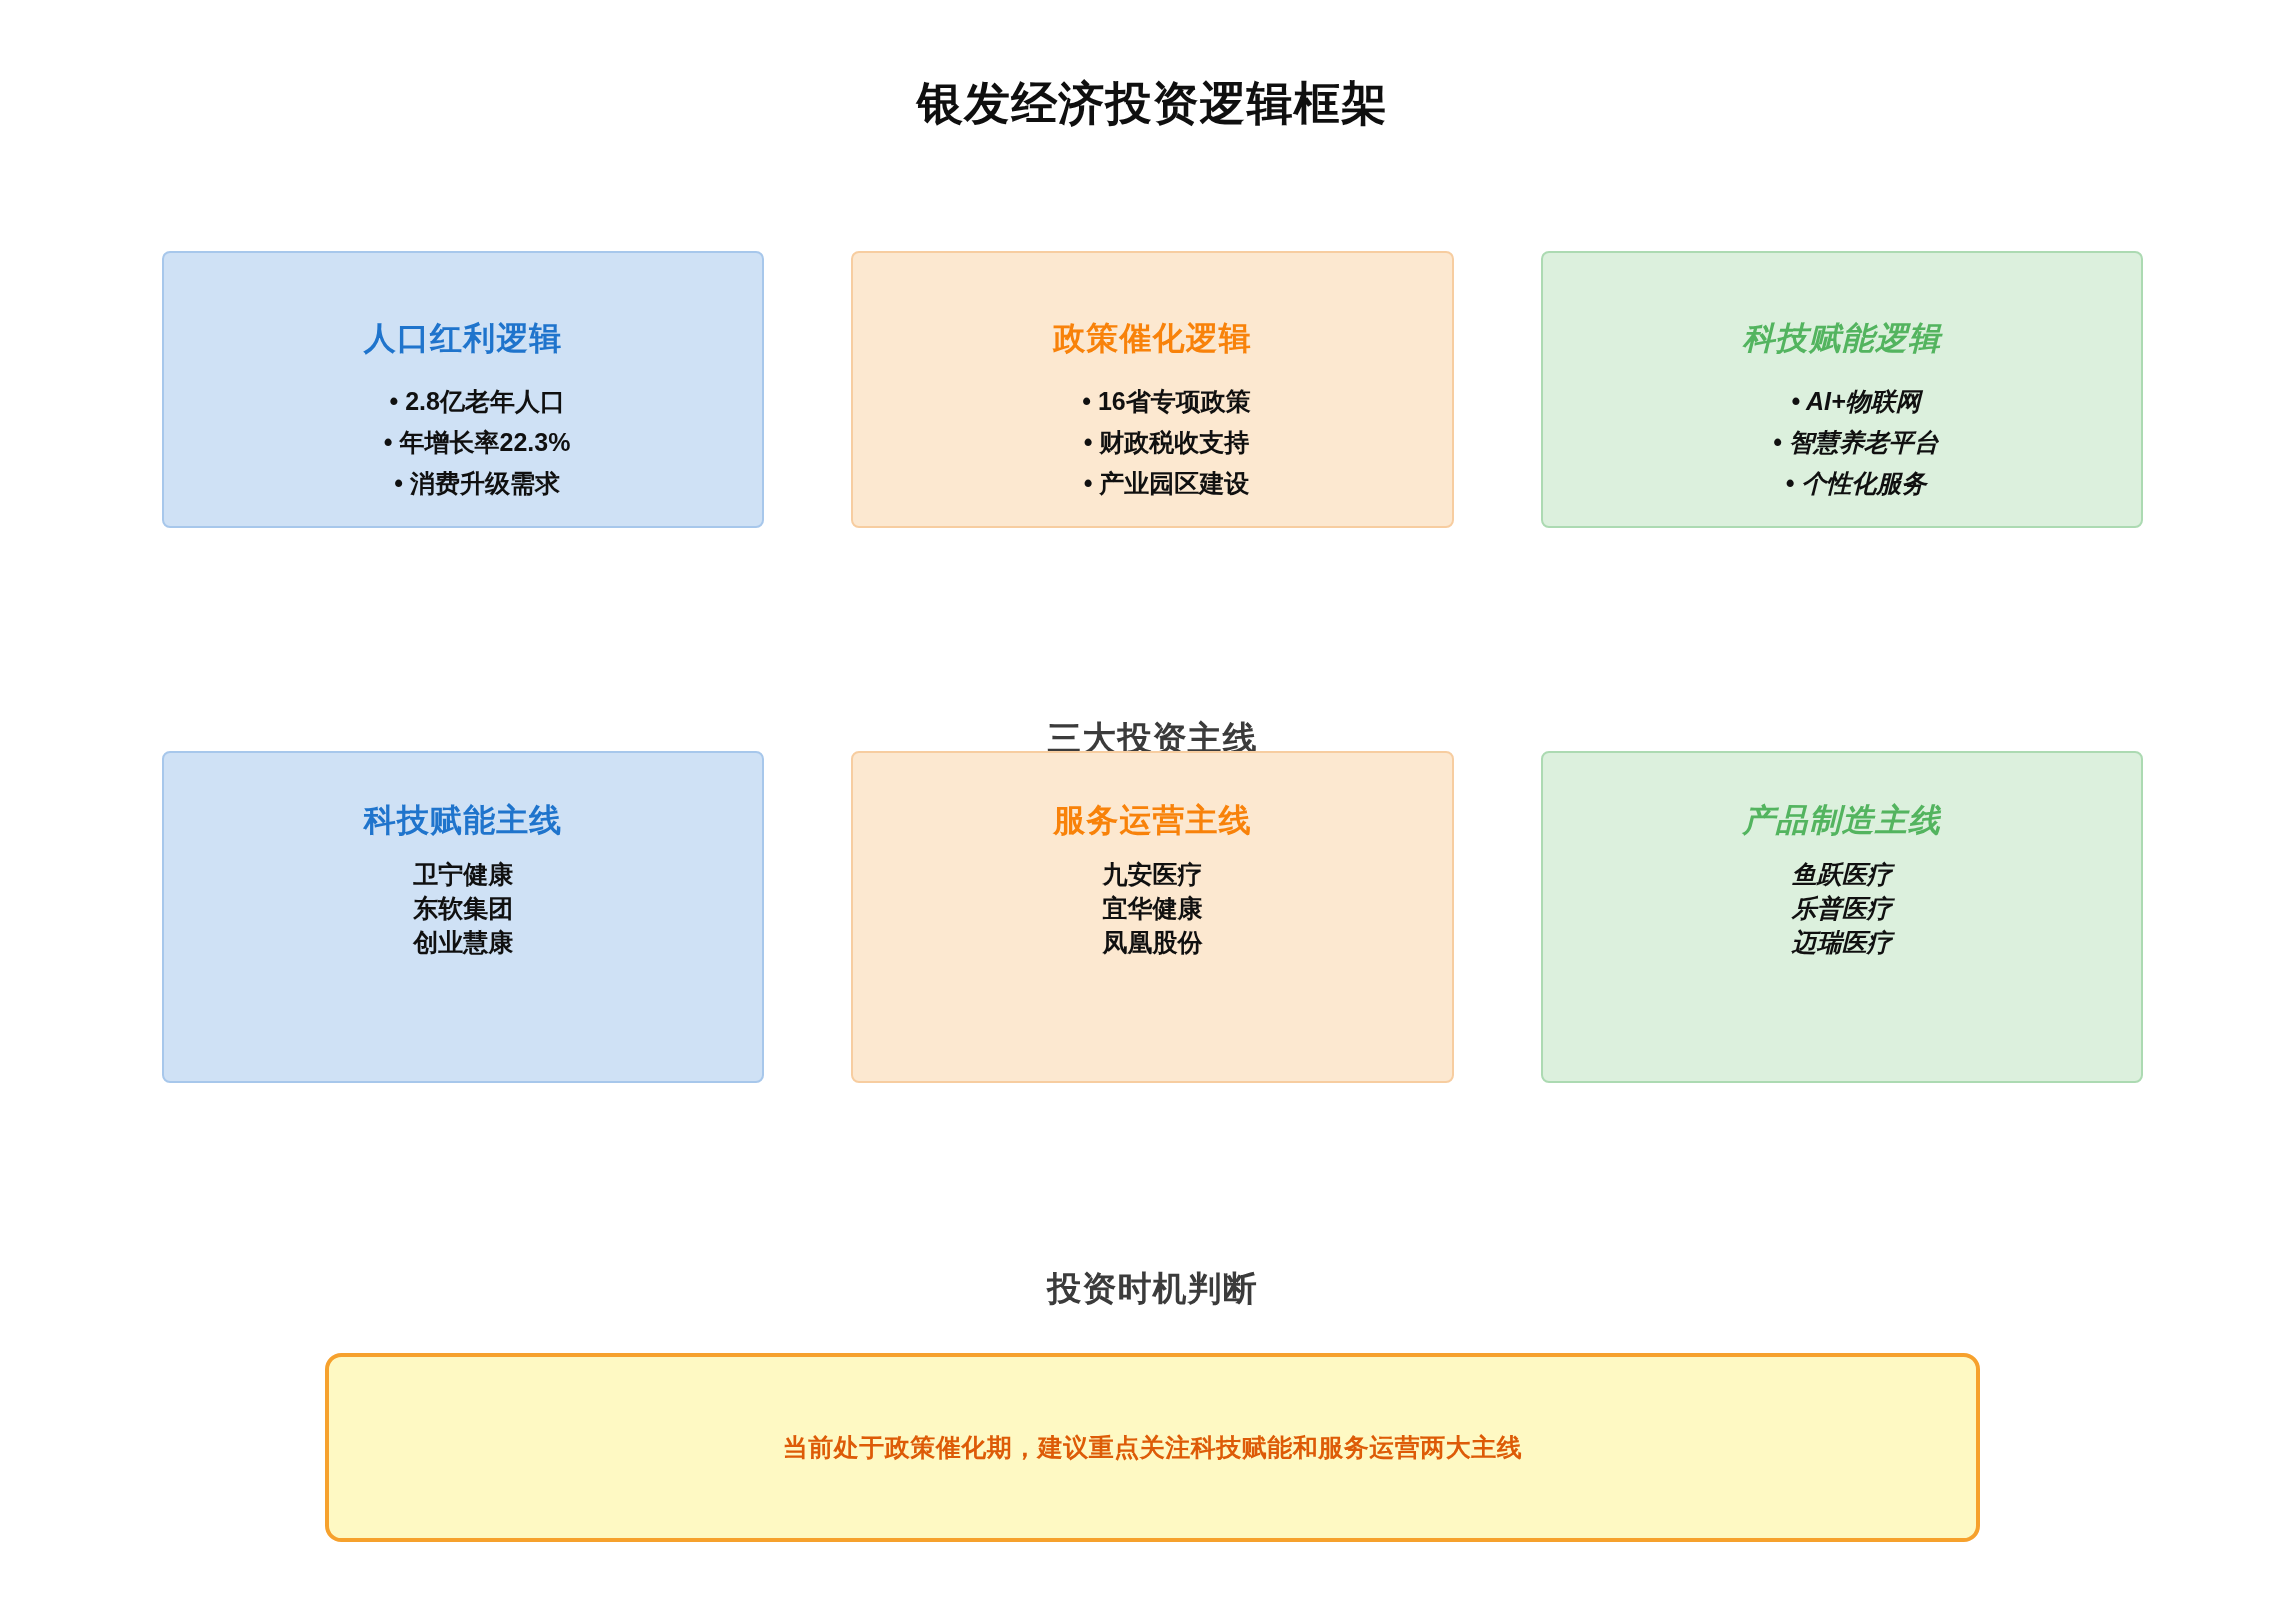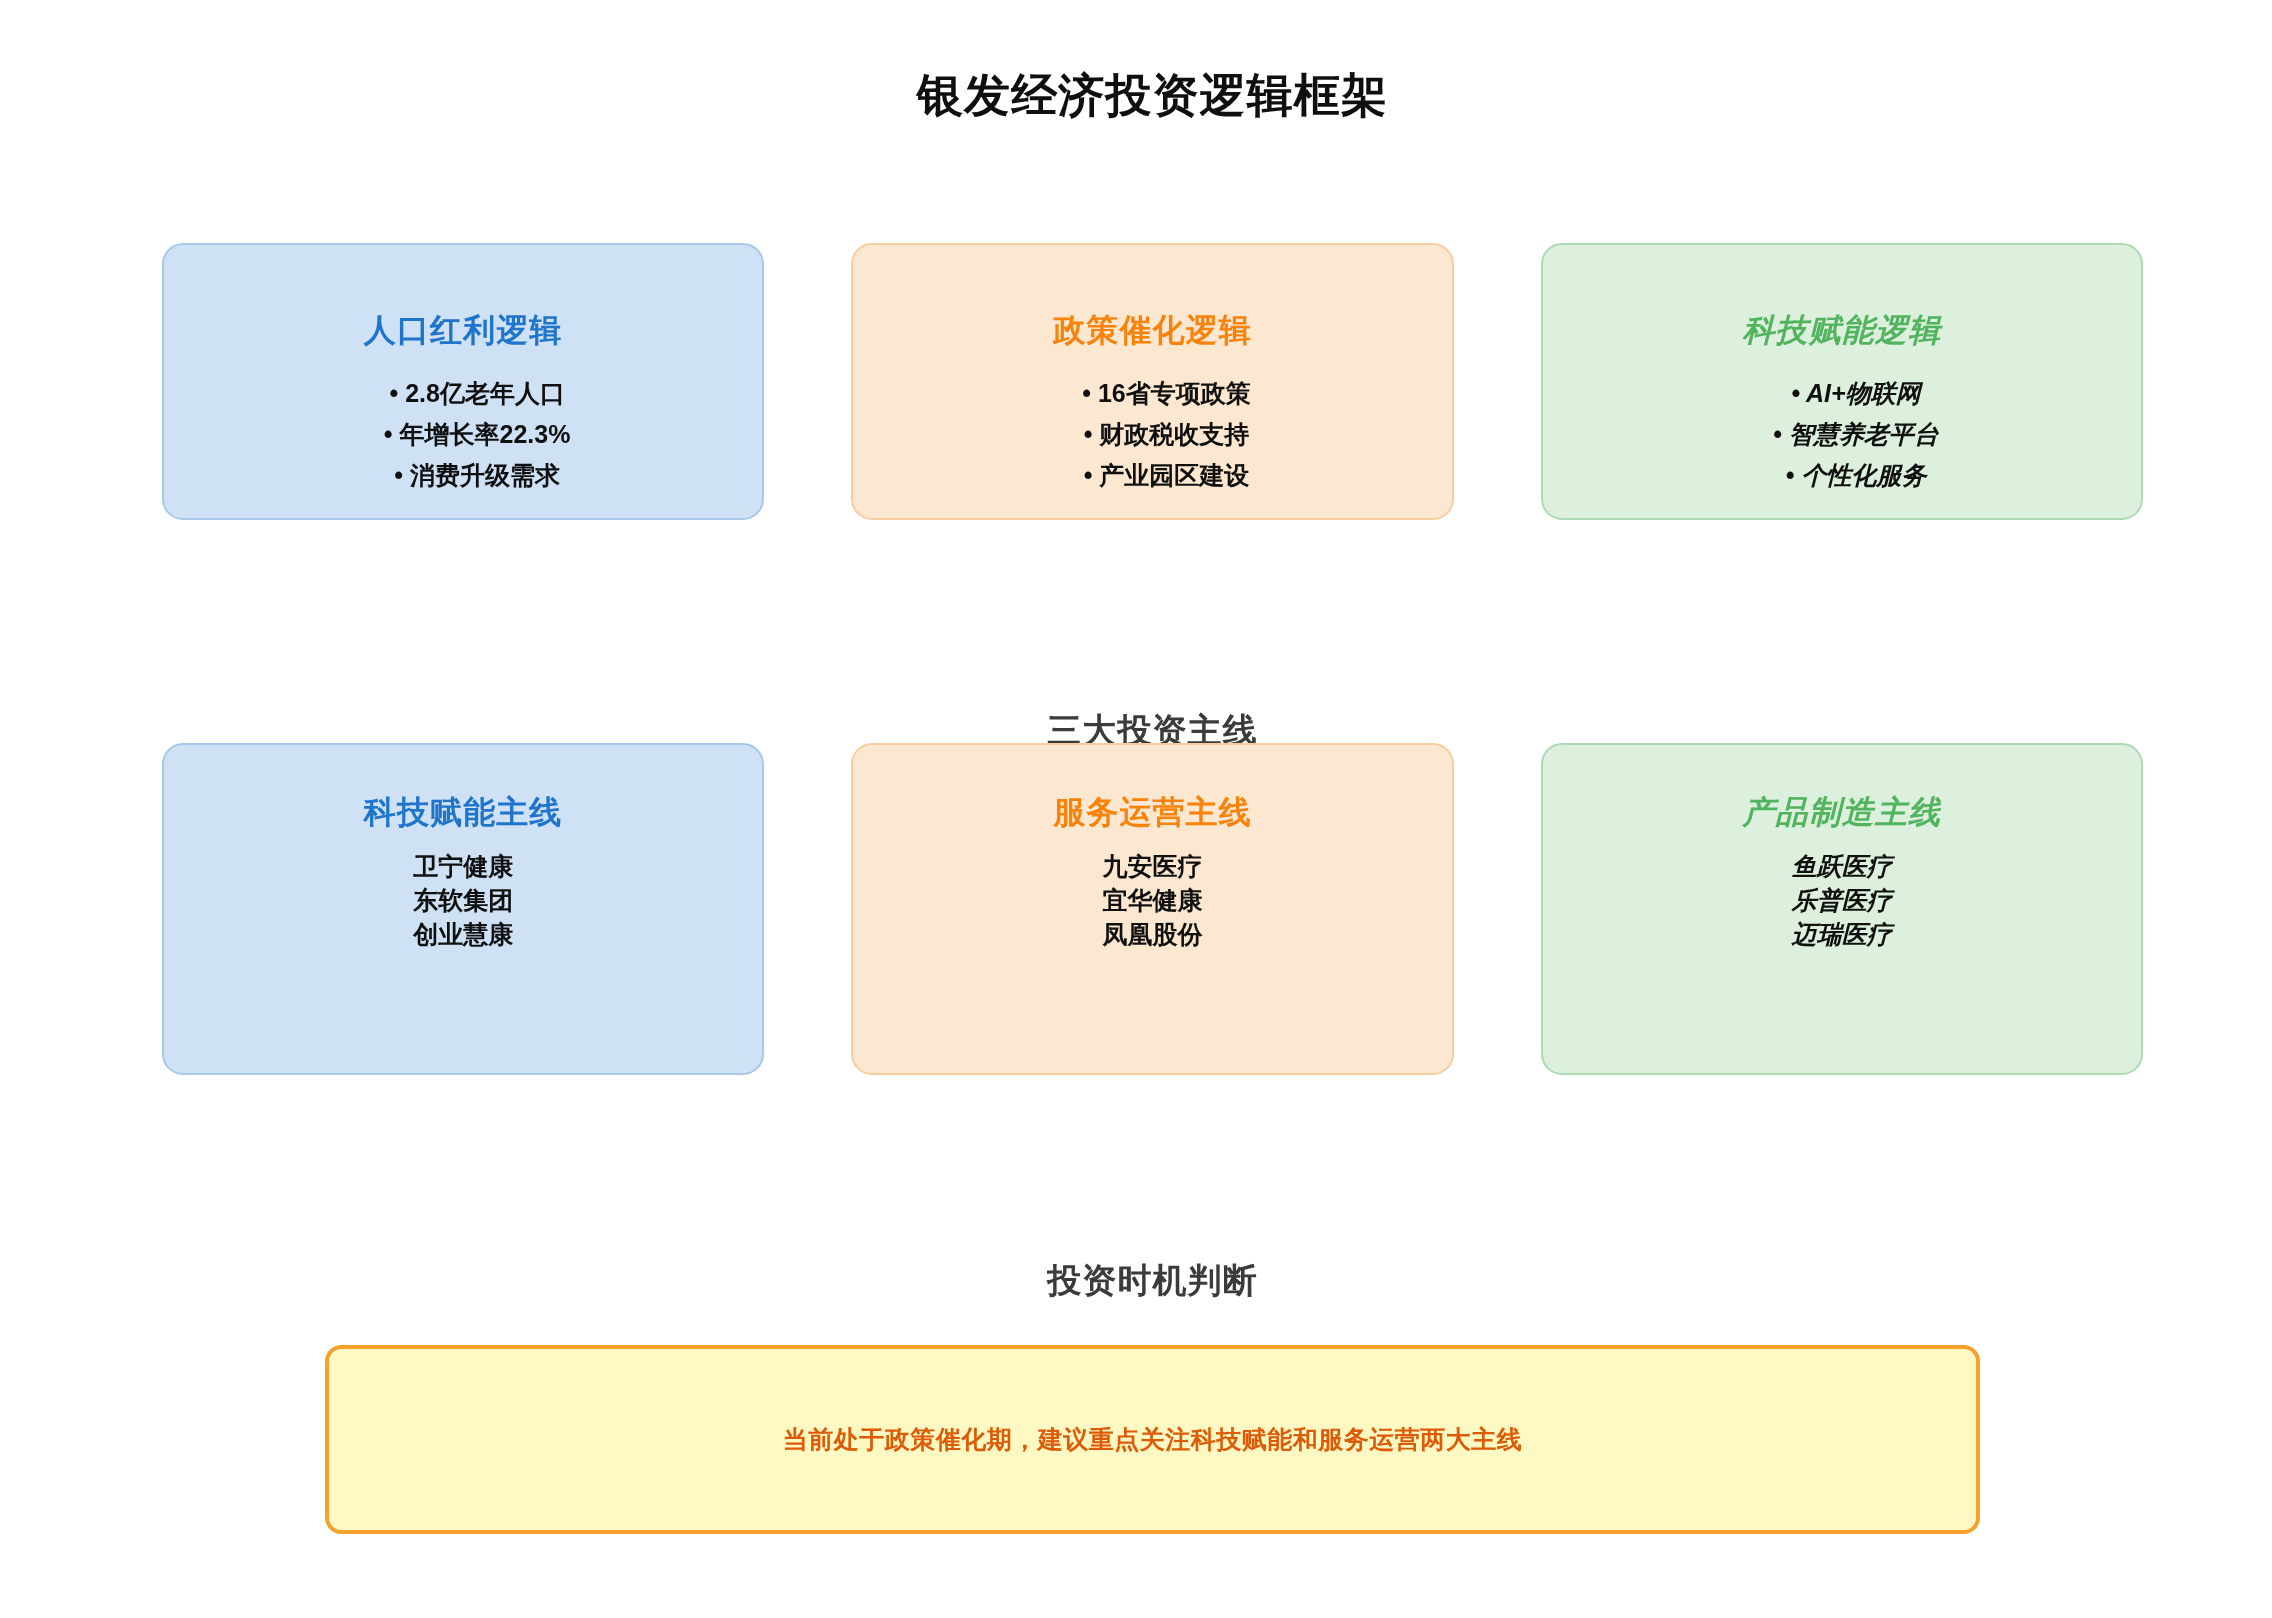--- a/index.html
+++ b/index.html
@@ -12,39 +12,39 @@
     height: 1619px;
     font-family: "Liberation Sans", sans-serif;
     color: #101010;
     overflow: hidden;
   }
   .wrapper {
     width: 1981px;
     margin-left: 162px;
   }
   .page-title {
-    margin: 4px;
+    margin: 12px;
     padding-top: 64px;
     text-align: center;
     font-size: 46px;
     line-height: 54px;
     font-weight: 700;
     color: #0f0f0f;
     letter-spacing: 1.1px;
   }
   .cards-row {
     display: flex;
     gap: 87px;
   }
   .row1 { margin-top: 121px; }
   .row2 { margin-top: -4.9px; }
   .card {
     box-sizing: border-box;
     width: 658px;
-    border-radius: 21px;
+    border-radius: 8px;
     border: 2.7px solid transparent;
     text-align: center;
   }
   .row1 .card { height: 277px; padding-top: 66px; }
   .row2 .card { height: 332px; padding-top: 48px; }
   .card-title {
     margin: 0;
     font-size: 32px;
     line-height: 38px;
     font-weight: 700;

